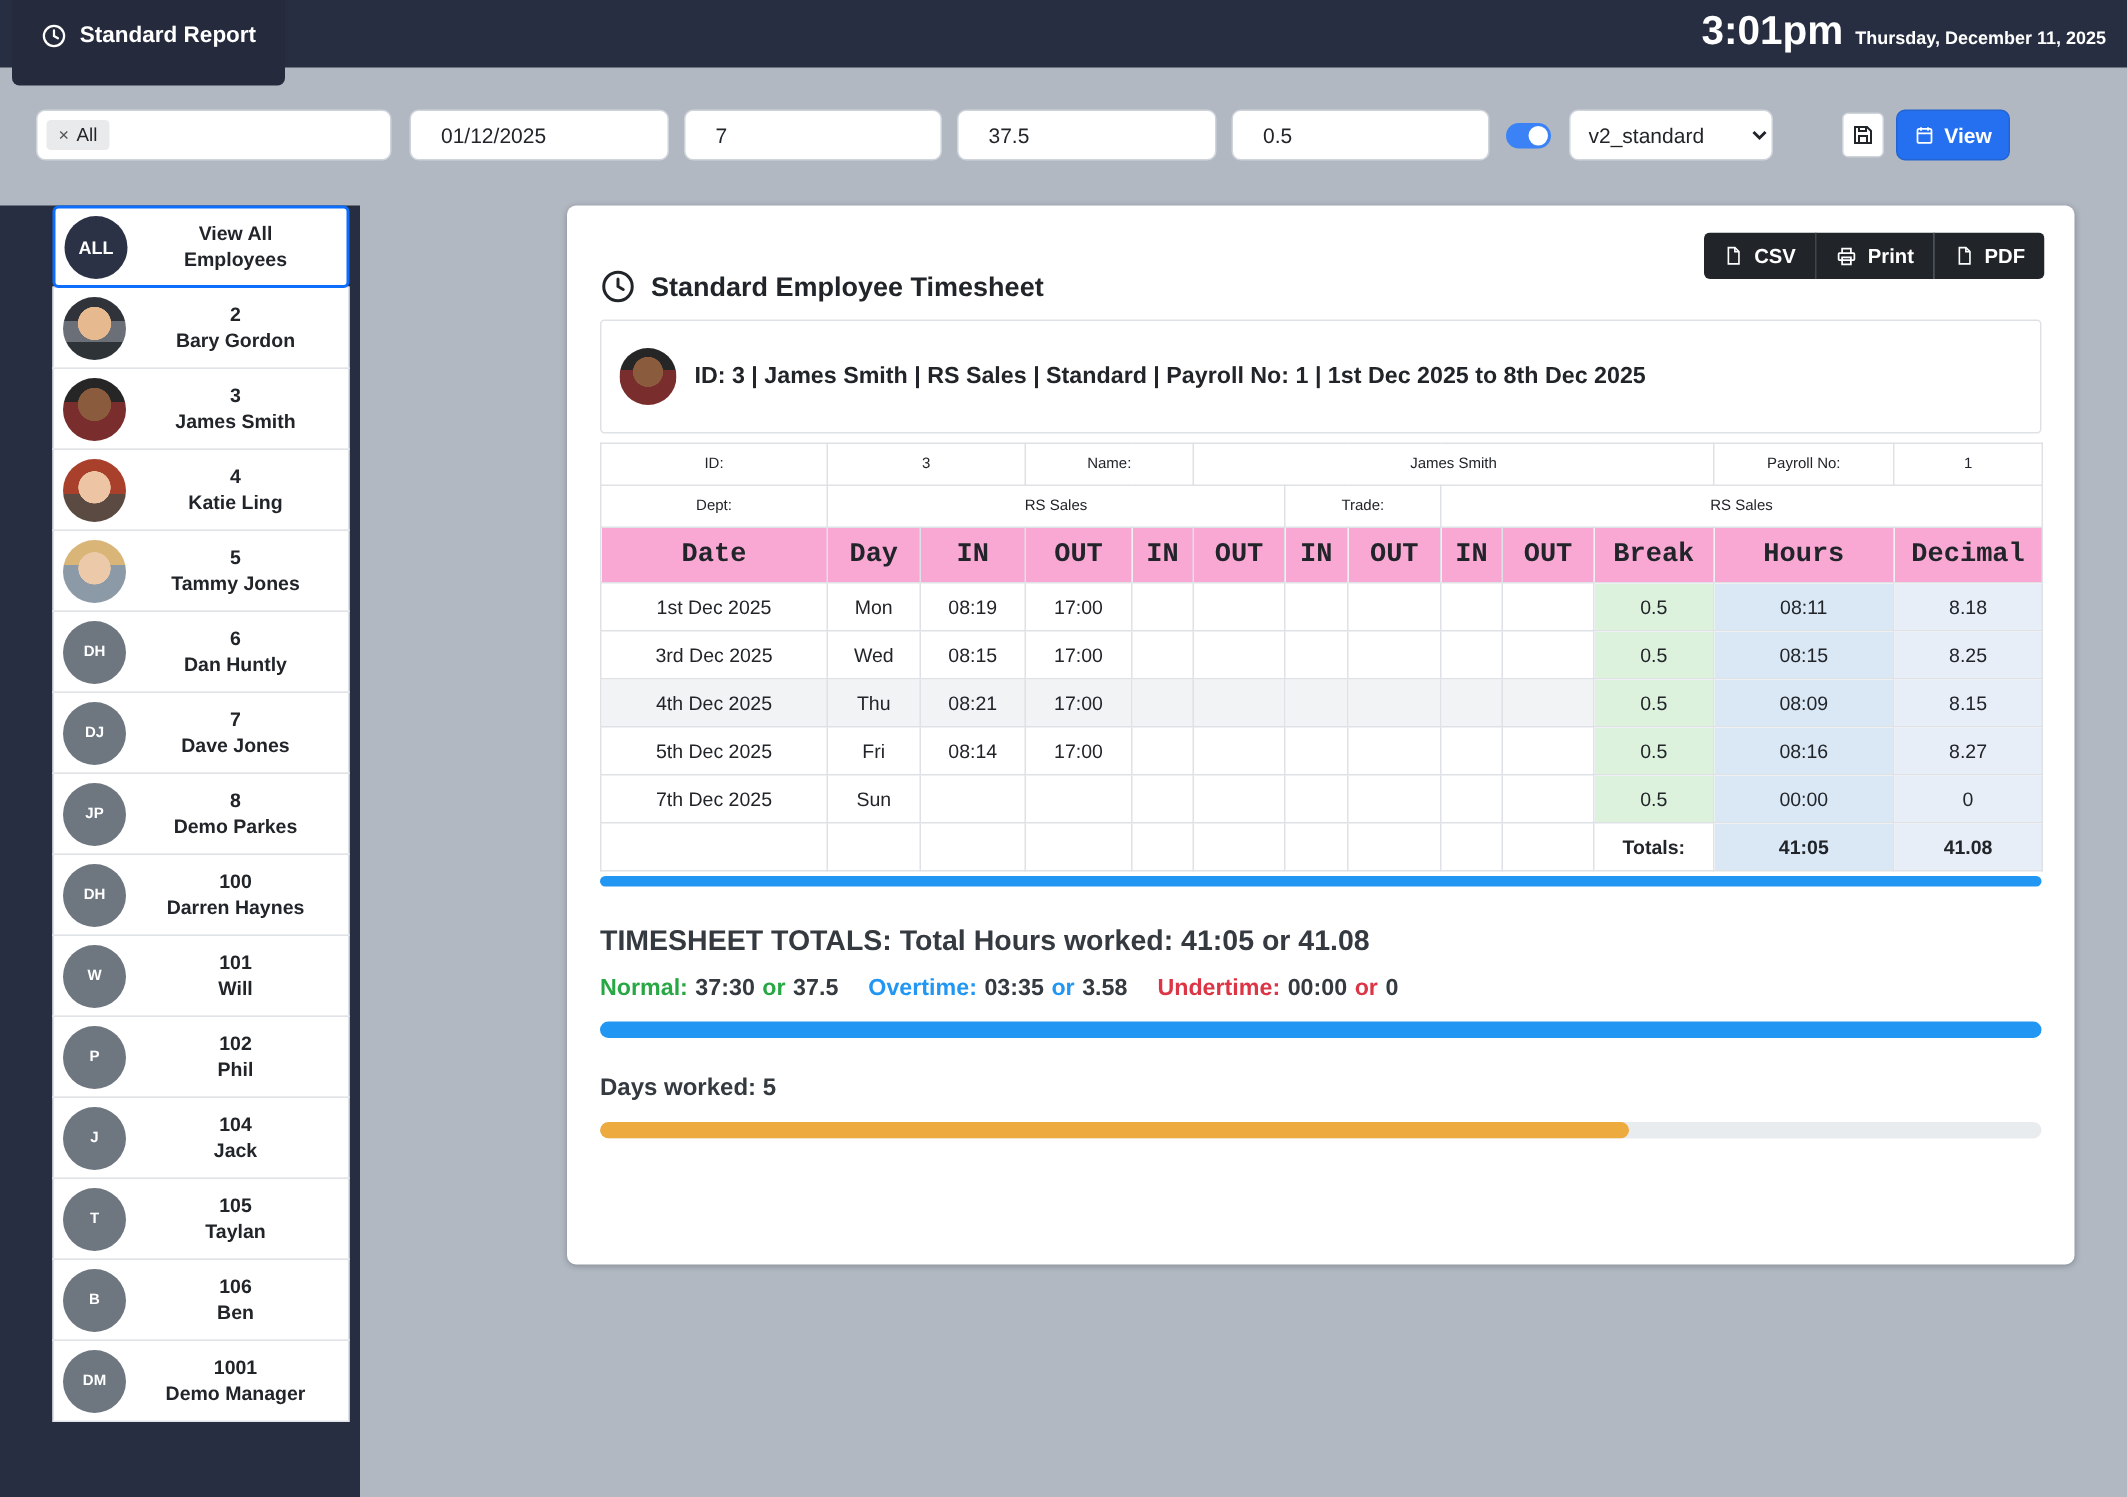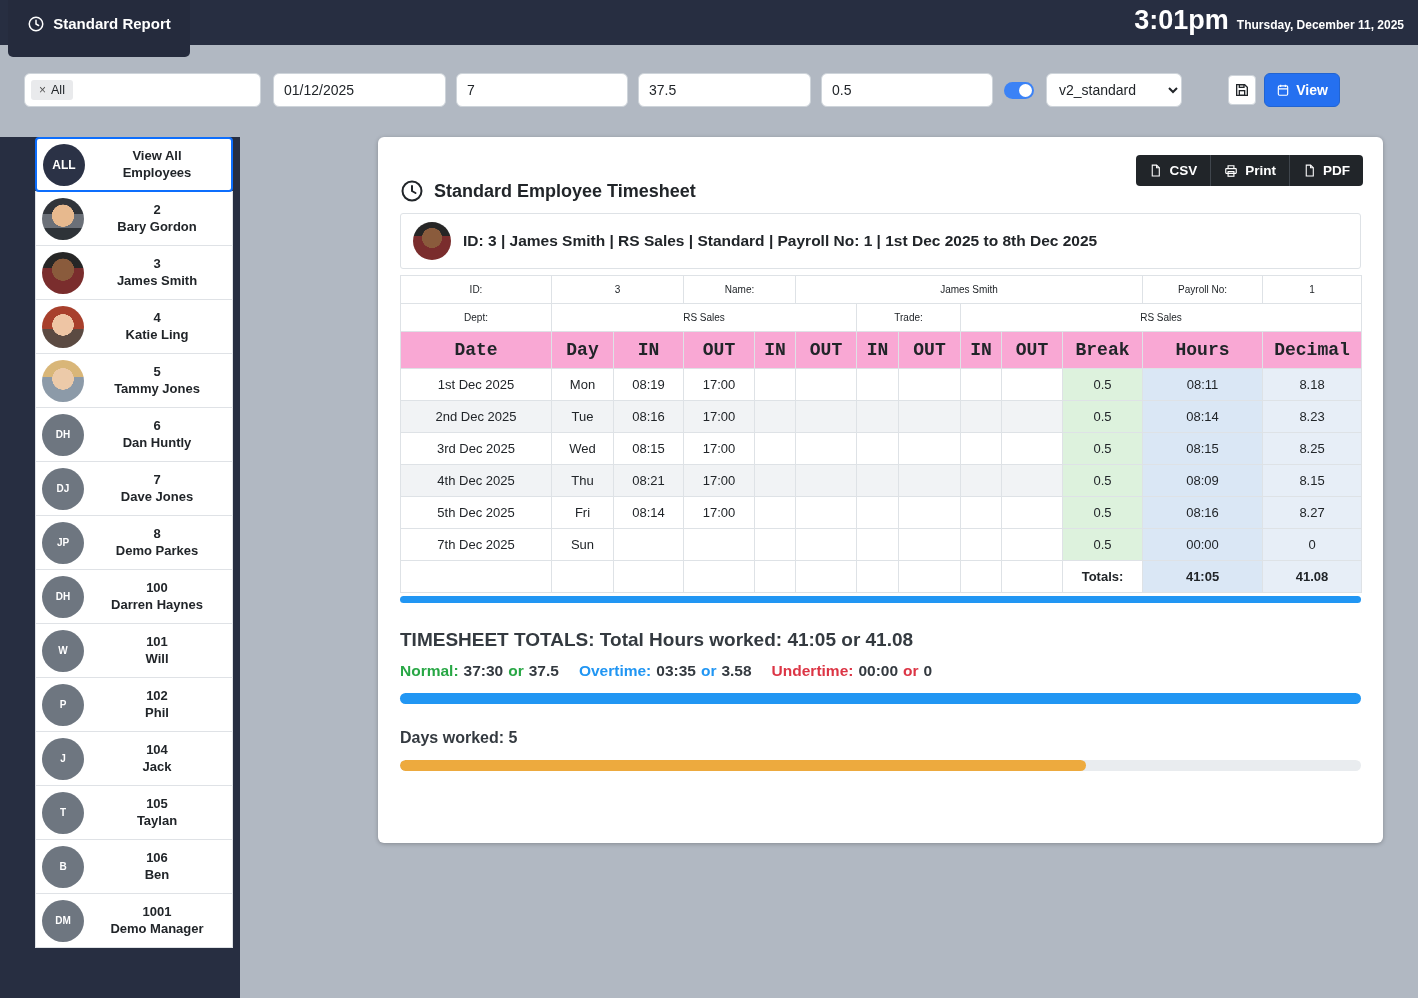--- a/index.html
+++ b/index.html
@@ -20,21 +20,21 @@
   }
   .clock-area { position:absolute; right:14px; top:5px; z-index:7; display:flex; align-items:baseline; gap:8px; color:#fff; }
   .clock-time { font-size:27px; font-weight:bold; }
   .clock-date { font-size:12px; font-weight:bold; }
 
   
   .f-box {
     position:absolute; top:73px; height:34px; background:#fff; border:1px solid #ced4da;
     border-radius:6px; font-size:14px; color:#212529; z-index:4;
   }
-  input.f-box { padding:0 10px; font-family:"Liberation Sans", sans-serif; }
+  input.f-box { padding:0 20px; font-family:"Liberation Sans", sans-serif; }
   .tag-input { left:24px; width:237px; display:flex; align-items:center; padding:0 6px; }
   .tag-pill { background:#e9eaec; border-radius:3px; font-size:12.5px; padding:3px 8px; display:flex; align-items:center; gap:5px; }
   .tag-x { color:#555; font-size:12px; cursor:pointer; }
   .in-date { left:273px; width:173px; }
   .in-days { left:456px; width:172px; }
   .in-hours { left:638px; width:173px; }
   .in-break { left:821px; width:172px; }
   .toggle {
     position:absolute; left:1004px; top:82px; width:30px; height:17px; border-radius:9px;
     background:#3b82f6; z-index:4; cursor:pointer;
@@ -83,21 +83,21 @@
   .export-btn {
     background:#212529; color:#fff; font-size:13.5px; font-weight:bold; padding:8px 13px;
     display:flex; align-items:center; gap:7px; cursor:pointer; border-left:1px solid #40464d;
   }
   .export-btn:first-child { border-left:none; }
   .report-title {
     margin:42px 22px 0; display:flex; align-items:center; gap:10px; font-size:18px;
     font-weight:bold; color:#212529;
   }
   .summary-bar {
-    margin:10px 22px 0; border:1px solid #dee2e6; border-radius:3px; padding:8px 12px;
+    margin:10px 22px 0; border:1px solid #dee2e6; border-radius:3px; padding:18px 12px;
     display:flex; align-items:center; gap:12px; font-weight:bold; font-size:15.5px;
   }
   .avatar-sm { width:38px; height:38px; flex:0 0 38px; border-radius:50%; }
 
   table.ts { margin:6px 22px 0; width:961px; border-collapse:collapse; table-layout:fixed; font-size:13px; }
   table.ts td, table.ts th { border:1px solid #dee2e6; text-align:center; padding:8px 3px; overflow:hidden; white-space:nowrap; }
   table.ts .inforow td { font-size:10px; }
   table.ts th { background:#f9a8d4; font-weight:bold; font-size:18px; color:#212529;font-family:Liberation Mono, monospace; }
   tr.r-even td { background:#f1f3f5; }
   table.ts tr td.c-break { background:#ddf2dd; }
@@ -404,35 +404,20 @@
         <td></td>
         <td></td>
         <td></td>
         <td></td>
         <td></td>
         <td></td>
         <td class="c-break">0.5</td>
         <td class="c-hours">08:11</td>
         <td class="c-dec">8.18</td>
       </tr>
-      <tr class="r-even">
-        <td>2nd Dec 2025</td>
-        <td>Tue</td>
-        <td>08:16</td>
-        <td>17:00</td>
-        <td></td>
-        <td></td>
-        <td></td>
-        <td></td>
-        <td></td>
-        <td></td>
-        <td class="c-break">0.5</td>
-        <td class="c-hours">08:14</td>
-        <td class="c-dec">8.23</td>
-      </tr>
       <tr>
         <td>3rd Dec 2025</td>
         <td>Wed</td>
         <td>08:15</td>
         <td>17:00</td>
         <td></td>
         <td></td>
         <td></td>
         <td></td>
         <td></td>

